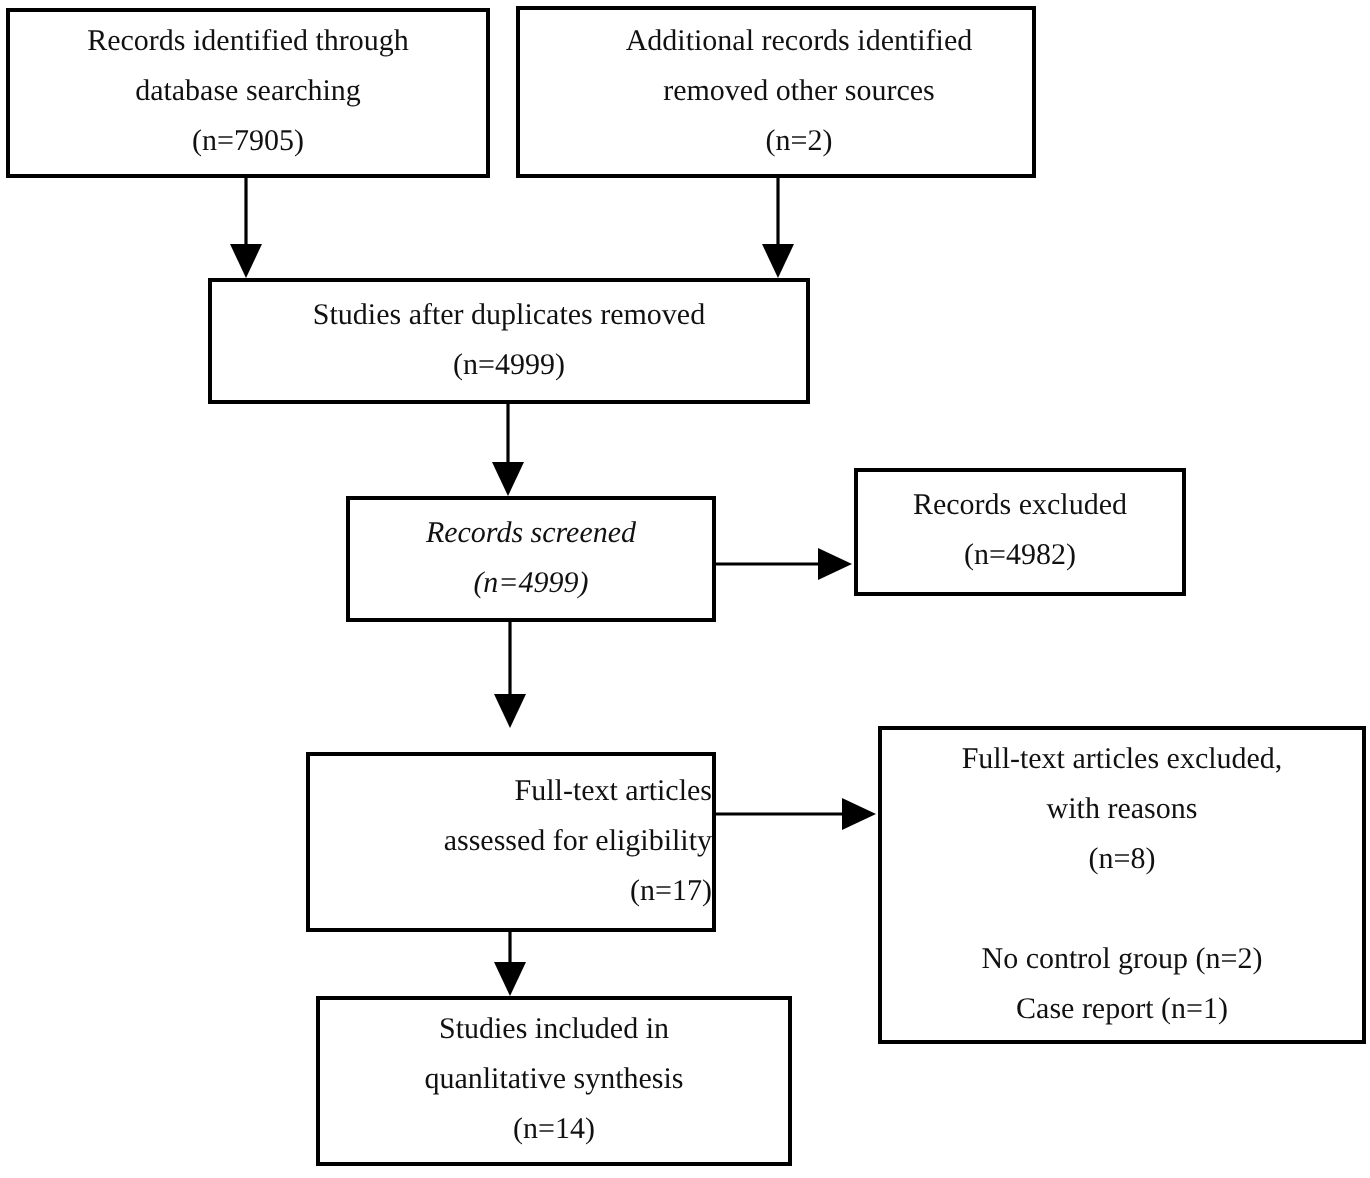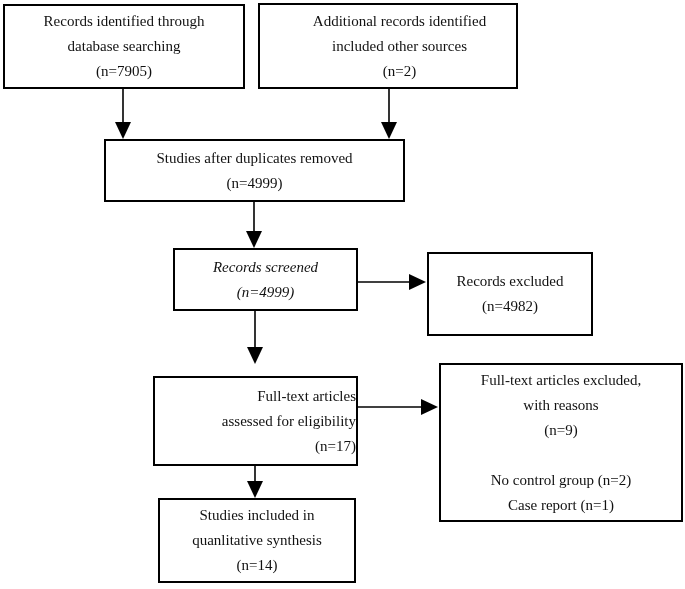--- a/index.html
+++ b/index.html
@@ -38,24 +38,24 @@
   .box .line {
     min-height: 25px;
     width: 100%;
     white-space: nowrap;
   }
   
   .b-identified        { left: 3px;   top: 4px;   width: 242px; height: 85px; }
   .b-additional        { left: 258px; top: 3px;   width: 260px; height: 86px; padding-left: 23px; }
   .b-deduplicated      { left: 104px; top: 139px; width: 301px; height: 63px; }
   .b-screened          { left: 173px; top: 248px; width: 185px; height: 63px; font-style: italic; }
-  .b-excluded          { left: 427px; top: 252px; width: 166px; height: 84px; }
+  .b-excluded          { left: 427px; top: 234px; width: 166px; height: 64px; }
   .b-fulltext          { left: 153px; top: 376px; width: 205px; height: 90px; text-align: right; }
   .b-fulltext-excluded { left: 439px; top: 363px; width: 244px; height: 159px; text-align: center; }
-  .b-included          { left: 158px; top: 498px; width: 198px; height: 85px; }
+  .b-included          { left: 158px; top: 498px; width: 238px; height: 85px; }
 </style>
 </head>
 <body>
 
 <div class="canvas">
 
   <svg class="arrows" width="685" height="589" viewBox="0 0 685 589">
 
     <g>
       <line x1="123" y1="89" x2="123" y2="124" stroke="#000" stroke-width="1.6"></line>
@@ -94,21 +94,21 @@
   </svg>
 
   <div class="box b-identified">
     <div class="line">Records identified through</div>
     <div class="line">database searching</div>
     <div class="line">(n=7905)</div>
   </div>
 
   <div class="box b-additional">
     <div class="line">Additional records identified</div>
-    <div class="line">included other sources</div>
+    <div class="line">removed other sources</div>
     <div class="line">(n=2)</div>
   </div>
 
   <div class="box b-deduplicated">
     <div class="line">Studies after duplicates removed</div>
     <div class="line">(n=4999)</div>
   </div>
 
   <div class="box b-screened">
     <div class="line">Records screened</div>
@@ -122,21 +122,21 @@
 
   <div class="box b-fulltext">
     <div class="line">Full-text articles</div>
     <div class="line">assessed for eligibility</div>
     <div class="line">(n=17)</div>
   </div>
 
   <div class="box b-fulltext-excluded">
     <div class="line">Full-text articles excluded,</div>
     <div class="line">with reasons</div>
-    <div class="line">(n=9)</div>
+    <div class="line">(n=8)</div>
     <div class="line"></div>
     <div class="line">No control group (n=2)</div>
     <div class="line">Case report (n=1)</div>
   </div>
 
   <div class="box b-included">
     <div class="line">Studies included in</div>
     <div class="line">quanlitative synthesis</div>
     <div class="line">(n=14)</div>
   </div>

